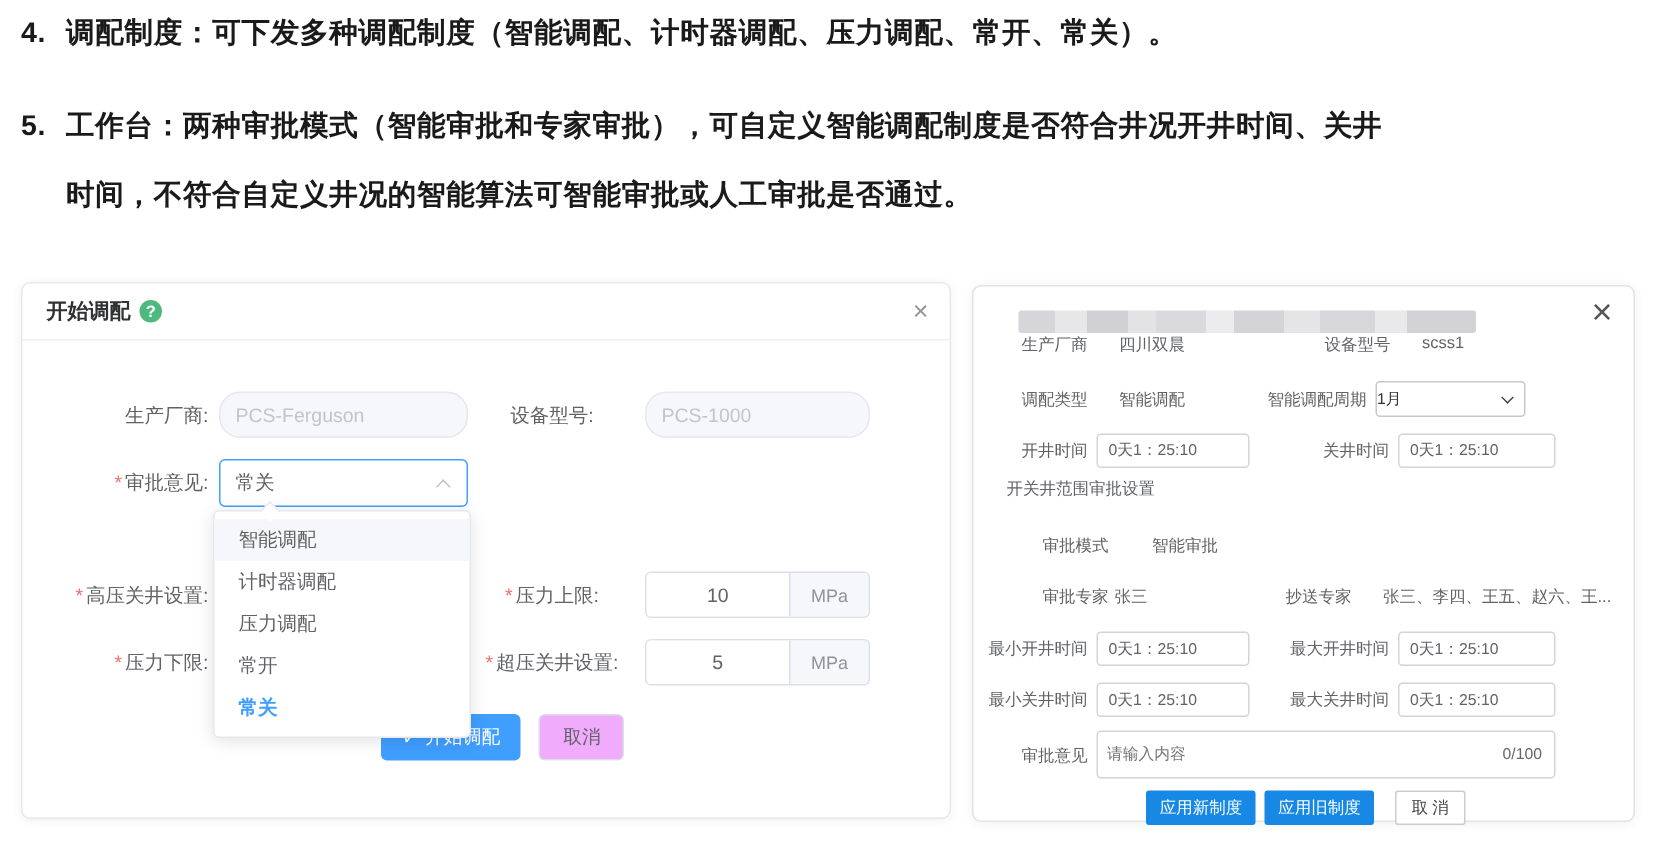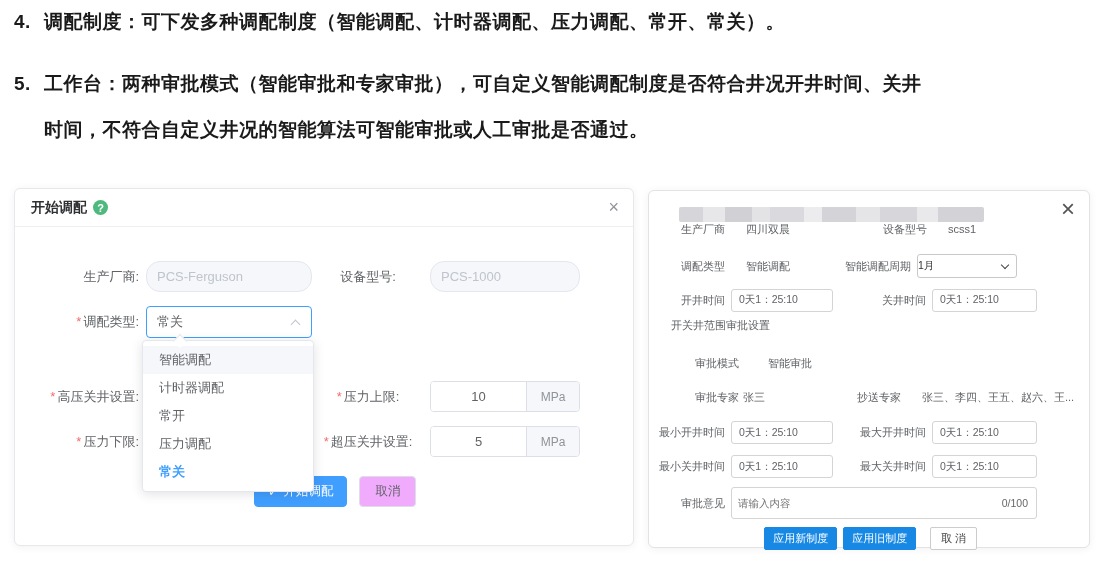--- a/index.html
+++ b/index.html
@@ -85,21 +85,21 @@
     <span class="ld-close">×</span>
 
     <div class="ld-row" style="top:72px;">
       <span class="ld-label">生产厂商:</span>
       <input class="ld-input dis w166" disabled="" value="PCS-Ferguson" style="">
       <span class="ld-label2">设备型号:</span>
       <input class="ld-input dis w150" disabled="" value="PCS-1000" style="">
     </div>
 
     <div class="ld-row" style="top:117px;">
-      <span class="ld-label"><span class="star">*</span><span>调配类型:</span></span>
+      <span class="ld-label"><span class="star">*</span><span>审批意见:</span></span>
       <div class="sel">
         <span>常关</span>
         <span class="chev up"></span>
       </div>
     </div>
 
     <div class="ld-row" style="top:192px;">
       <span class="ld-label"><span class="star">*</span><span>高压关井设置:</span></span>
       <input class="ld-input w166" style="">
       <span class="ld-label2"><span class="star">*</span><span>压力上限:</span></span>
@@ -123,22 +123,22 @@
       <button class="btn-primary">
         <span>✓</span>
         <span>开始调配</span>
       </button>
       <button class="btn-plain">取消</button>
     </div>
 
     <div class="dropdown">
       <div class="dd-item hov">智能调配</div>
       <div class="dd-item">计时器调配</div>
+      <div class="dd-item">压力调配</div>
       <div class="dd-item">常开</div>
-      <div class="dd-item">压力调配</div>
       <div class="dd-item sel-opt">常关</div>
     </div>
   </div>
 
   <div class="dialog rd">
     <div class="mosaic"></div>
     <span class="rd-close">×</span>
 
     <div class="rd-row" style="top:30px; height:16px;">
       <span class="rd-label">生产厂商</span>

